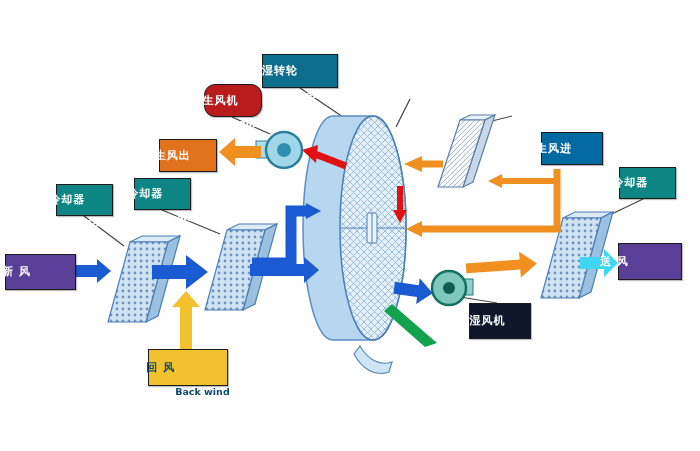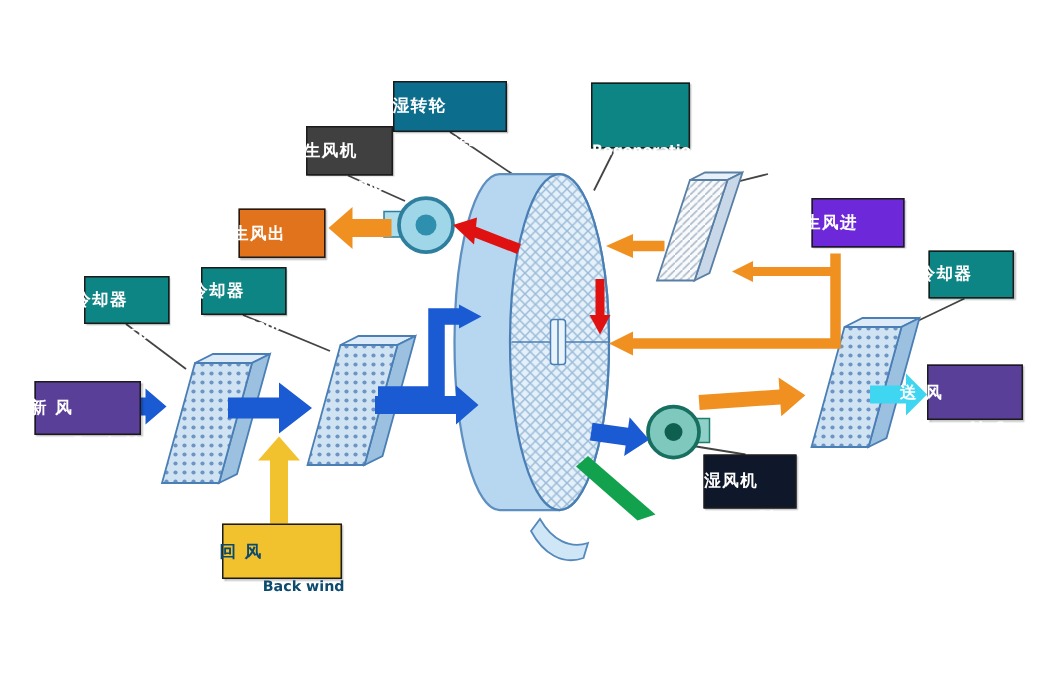--- a/index.html
+++ b/index.html
@@ -7,28 +7,28 @@
          font-family:"DejaVu Sans","Liberation Sans",sans-serif;}
   #diagram-svg{position:absolute;left:0;top:0;}
   .label{position:absolute;box-sizing:border-box;display:flex;flex-direction:row;
          align-items:center;justify-content:center;text-align:center;color:#fff;
          font-weight:bold;border:1px solid #1b1b1b;line-height:1.25;padding:1px 2px;
          box-shadow:1px 1px 1px rgba(0,0,0,.25);}
   .zh{font-size:11px;letter-spacing:1px;white-space:nowrap;}
   .en{font-size:9.5px;white-space:nowrap;margin-top:48px;}
   #lbl-desiccant{left:262px;top:54px;width:76px;height:34px;background:#0c6d8d;}
   #lbl-regen-area{left:394px;top:55px;width:66px;height:44px;background:#0e8585;}
-  #lbl-regen-blower{left:204px;top:84px;width:58px;height:33px;background:#404040;}
+  #lbl-regen-blower{left:204px;top:84px;width:58px;height:33px;background:#b91c1c;border-radius:11px;}
   #lbl-regen-heater{left:484px;top:84px;width:68px;height:32px;background:#0e8585;}
   #lbl-regen-exhaust{left:159px;top:139px;width:58px;height:33px;background:#e2731d;}
-  #lbl-regen-fresh{left:541px;top:132px;width:62px;height:33px;background:#6d28d9;}
+  #lbl-regen-fresh{left:541px;top:132px;width:62px;height:33px;background:#0369a1;}
   #lbl-cooler1{left:56px;top:184px;width:57px;height:32px;background:#0e8585;}
   #lbl-cooler2{left:134px;top:178px;width:57px;height:32px;background:#0e8585;}
   #lbl-cooler-right{left:619px;top:167px;width:57px;height:32px;background:#0e8585;}
-  #lbl-fresh-air{left:23px;top:254px;width:71px;height:36px;background:#5a3f99;}
+  #lbl-fresh-air{left:5px;top:254px;width:71px;height:36px;background:#5a3f99;}
   #lbl-back-wind{left:148px;top:349px;width:80px;height:37px;background:#f2c12e;color:#0c4a6e;}
   #lbl-dehumid-blower{left:469px;top:303px;width:62px;height:36px;background:#0f172a;}
   #lbl-dehumid-district{left:420px;top:344px;width:112px;height:52px;background:#12a24d;}
   #lbl-air-supply{left:618px;top:243px;width:64px;height:37px;background:#5a3f99;gap:16px;}
 </style>
 </head>
 <body>
 
 <div id="stage">
 
@@ -130,25 +130,20 @@
   <polygon points="580,257 604,257 604,249 618,263 604,277 604,269 580,269" fill="#3fd6f2"></polygon>
 
   <polygon points="425,347 437,343 392,304 384,311" fill="#12a24d"></polygon>
 </svg>
 
 <div class="label" id="lbl-desiccant">
   <span class="zh">除湿转轮</span>
   <span class="en">Desiccant</span>
 </div>
 
-<div class="label" id="lbl-regen-area">
-  <span class="zh">再生区</span>
-  <span class="en">Regenerati</span>
-  <span class="en">on Area</span>
-</div>
 
 <div class="label" id="lbl-regen-blower">
   <span class="zh">再生风机</span>
   <span class="en">Blower</span>
 </div>
 
 
 <div class="label" id="lbl-regen-exhaust">
   <span class="zh">再生风出</span>
   <span class="en">Exhaust</span>

